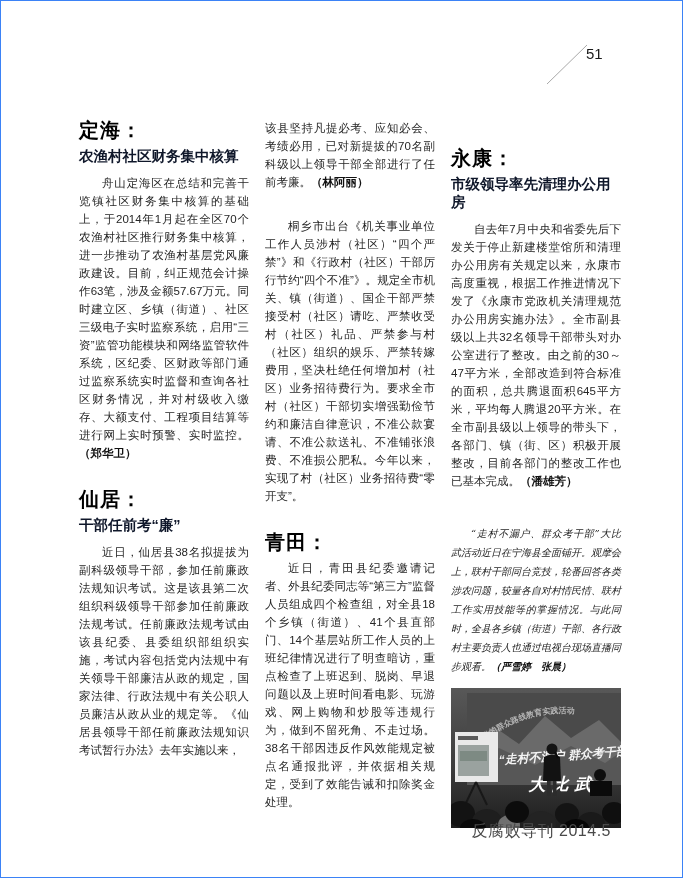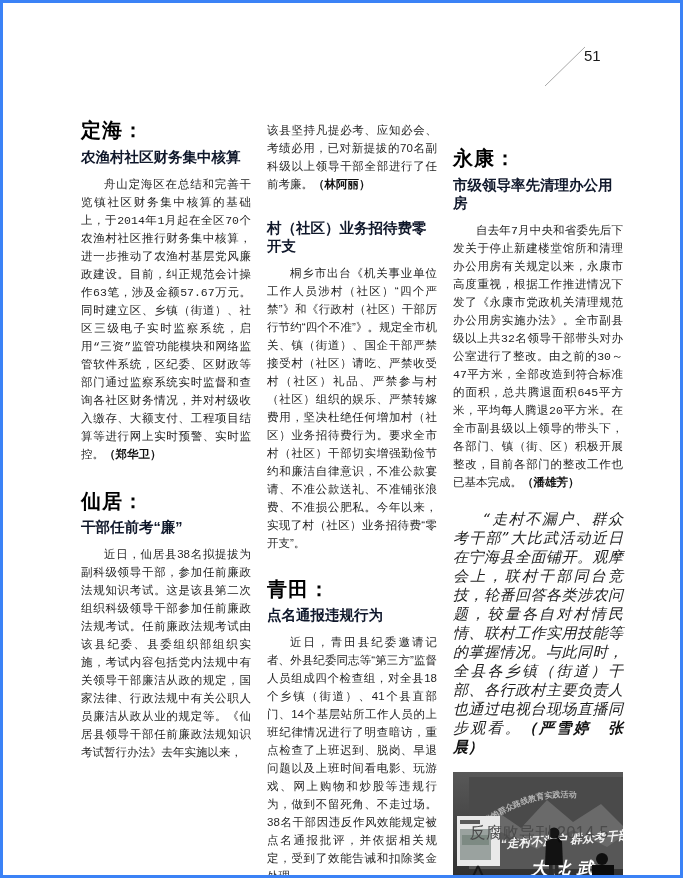--- a/index.html
+++ b/index.html
@@ -1,37 +1,37 @@
 <!DOCTYPE html>
 <html><head>
 <meta charset="utf-8">
 <style>
   html,body{margin:0;padding:0;background:#fafafa;}
   .page{
     position:relative;width:683px;height:878px;margin:0 auto;
-    background:#ffffff;border:3px solid #3b82f6;box-sizing:border-box;
+    background:#ffffff;border:1px solid #3b82f6;box-sizing:border-box;
     overflow:hidden;
     font-family:"Liberation Sans",sans-serif;color:#222;
   }
   
   .corner{position:absolute;top:40px;right:68px;width:74px;height:50px;}
   .corner svg{position:absolute;left:0;top:0;}
   .pagenum{position:absolute;left:46px;top:4px;font-size:15px;color:#1a1a1a;}
   
   .content{position:absolute;left:78px;top:118px;width:542px;display:flex;gap:16px;}
   .col{flex:0 0 170px;width:170px;text-align:justify;}
   p.para{margin:0;font-size:11.5px;line-height:18px;text-indent:2em;color:#262626;}
   p.cont{text-indent:0;}
   .author{font-weight:bold;color:#111;}
   .section{margin-top:26px;}
-  .section:first-child{margin-top:0;font-family:Liberation Mono, monospace;}
+  .section:first-child{margin-top:0;}
   .city{font-size:20px;font-weight:bold;margin:0 0 6px;color:#000;letter-spacing:1px;text-align:left;line-height:1.1;}
   .stitle{font-size:14.5px;font-weight:bold;margin:0 0 9px;color:#0f172a;text-align:left;line-height:1.25;}
   .col3 > .section:first-child{margin-top:28px;}
-  .caption{margin-top:18px;font-size:15px;line-height:19px;font-style:italic;
+  .caption{margin-top:34px;font-size:10px;line-height:19px;font-style:italic;
            font-family:"DejaVu Serif",serif;text-indent:2em;color:#1e1e1e;}
   .caption .author{font-style:italic;}
   .photo{margin-top:12px;width:170px;height:140px;display:block;}
   .footer{position:absolute;top:820px;right:71px;font-size:16px;color:#4a4a4a;letter-spacing:0.5px;}
 </style>
 </head>
 <body>
 
 <div class="page">
 
@@ -56,27 +56,25 @@
         <h2 class="city">仙居：</h2>
         <h3 class="stitle">干部任前考“廉”</h3>
         <p class="para"><span>近日，仙居县38名拟提拔为副科级领导干部，参加任前廉政法规知识考试。这是该县第二次组织科级领导干部参加任前廉政法规考试。任前廉政法规考试由该县纪委、县委组织部组织实施，考试内容包括党内法规中有关领导干部廉洁从政的规定，国家法律、行政法规中有关公职人员廉洁从政从业的规定等。《仙居县领导干部任前廉政法规知识考试暂行办法》去年实施以来，</span></p>
       </div>
     </div>
 
     <div class="col">
       <p class="para cont"><span>该县坚持凡提必考、应知必会、考绩必用，已对新提拔的70名副科级以上领导干部全部进行了任前考廉。</span><span class="author">（林阿丽）</span></p>
 
       <div class="section">
-        <h3 class="stitle">村（社区）业务招待费零开支</h3>
         <p class="para"><span>桐乡市出台《机关事业单位工作人员涉村（社区）“四个严禁”》和《行政村（社区）干部厉行节约“四个不准”》。规定全市机关、镇（街道）、国企干部严禁接受村（社区）请吃、严禁收受村（社区）礼品、严禁参与村（社区）组织的娱乐、严禁转嫁费用，坚决杜绝任何增加村（社区）业务招待费行为。要求全市村（社区）干部切实增强勤俭节约和廉洁自律意识，不准公款宴请、不准公款送礼、不准铺张浪费、不准损公肥私。今年以来，实现了村（社区）业务招待费“零开支”。</span></p>
       </div>
 
       <div class="section">
         <h2 class="city">青田：</h2>
-        <h3 class="stitle">点名通报违规行为</h3>
         <p class="para"><span>近日，青田县纪委邀请记者、外县纪委同志等“第三方”监督人员组成四个检查组，对全县18个乡镇（街道）、41个县直部门、14个基层站所工作人员的上班纪律情况进行了明查暗访，重点检查了上班迟到、脱岗、早退问题以及上班时间看电影、玩游戏、网上购物和炒股等违规行为，做到不留死角、不走过场。38名干部因违反作风效能规定被点名通报批评，并依据相关规定，受到了效能告诫和扣除奖金处理。</span></p>
       </div>
     </div>
 
     <div class="col col3">
       <div class="section">
         <h2 class="city">永康：</h2>
         <h3 class="stitle">市级领导率先清理办公用房</h3>
         <p class="para"><span>自去年7月中央和省委先后下发关于停止新建楼堂馆所和清理办公用房有关规定以来，永康市高度重视，根据工作推进情况下发了《永康市党政机关清理规范办公用房实施办法》。全市副县级以上共32名领导干部带头对办公室进行了整改。由之前的30～47平方米，全部改造到符合标准的面积，总共腾退面积645平方米，平均每人腾退20平方米。在全市副县级以上领导的带头下，各部门、镇（街、区）积极开展整改，目前各部门的整改工作也已基本完成。</span><span class="author">（潘雄芳）</span></p>
       </div>

